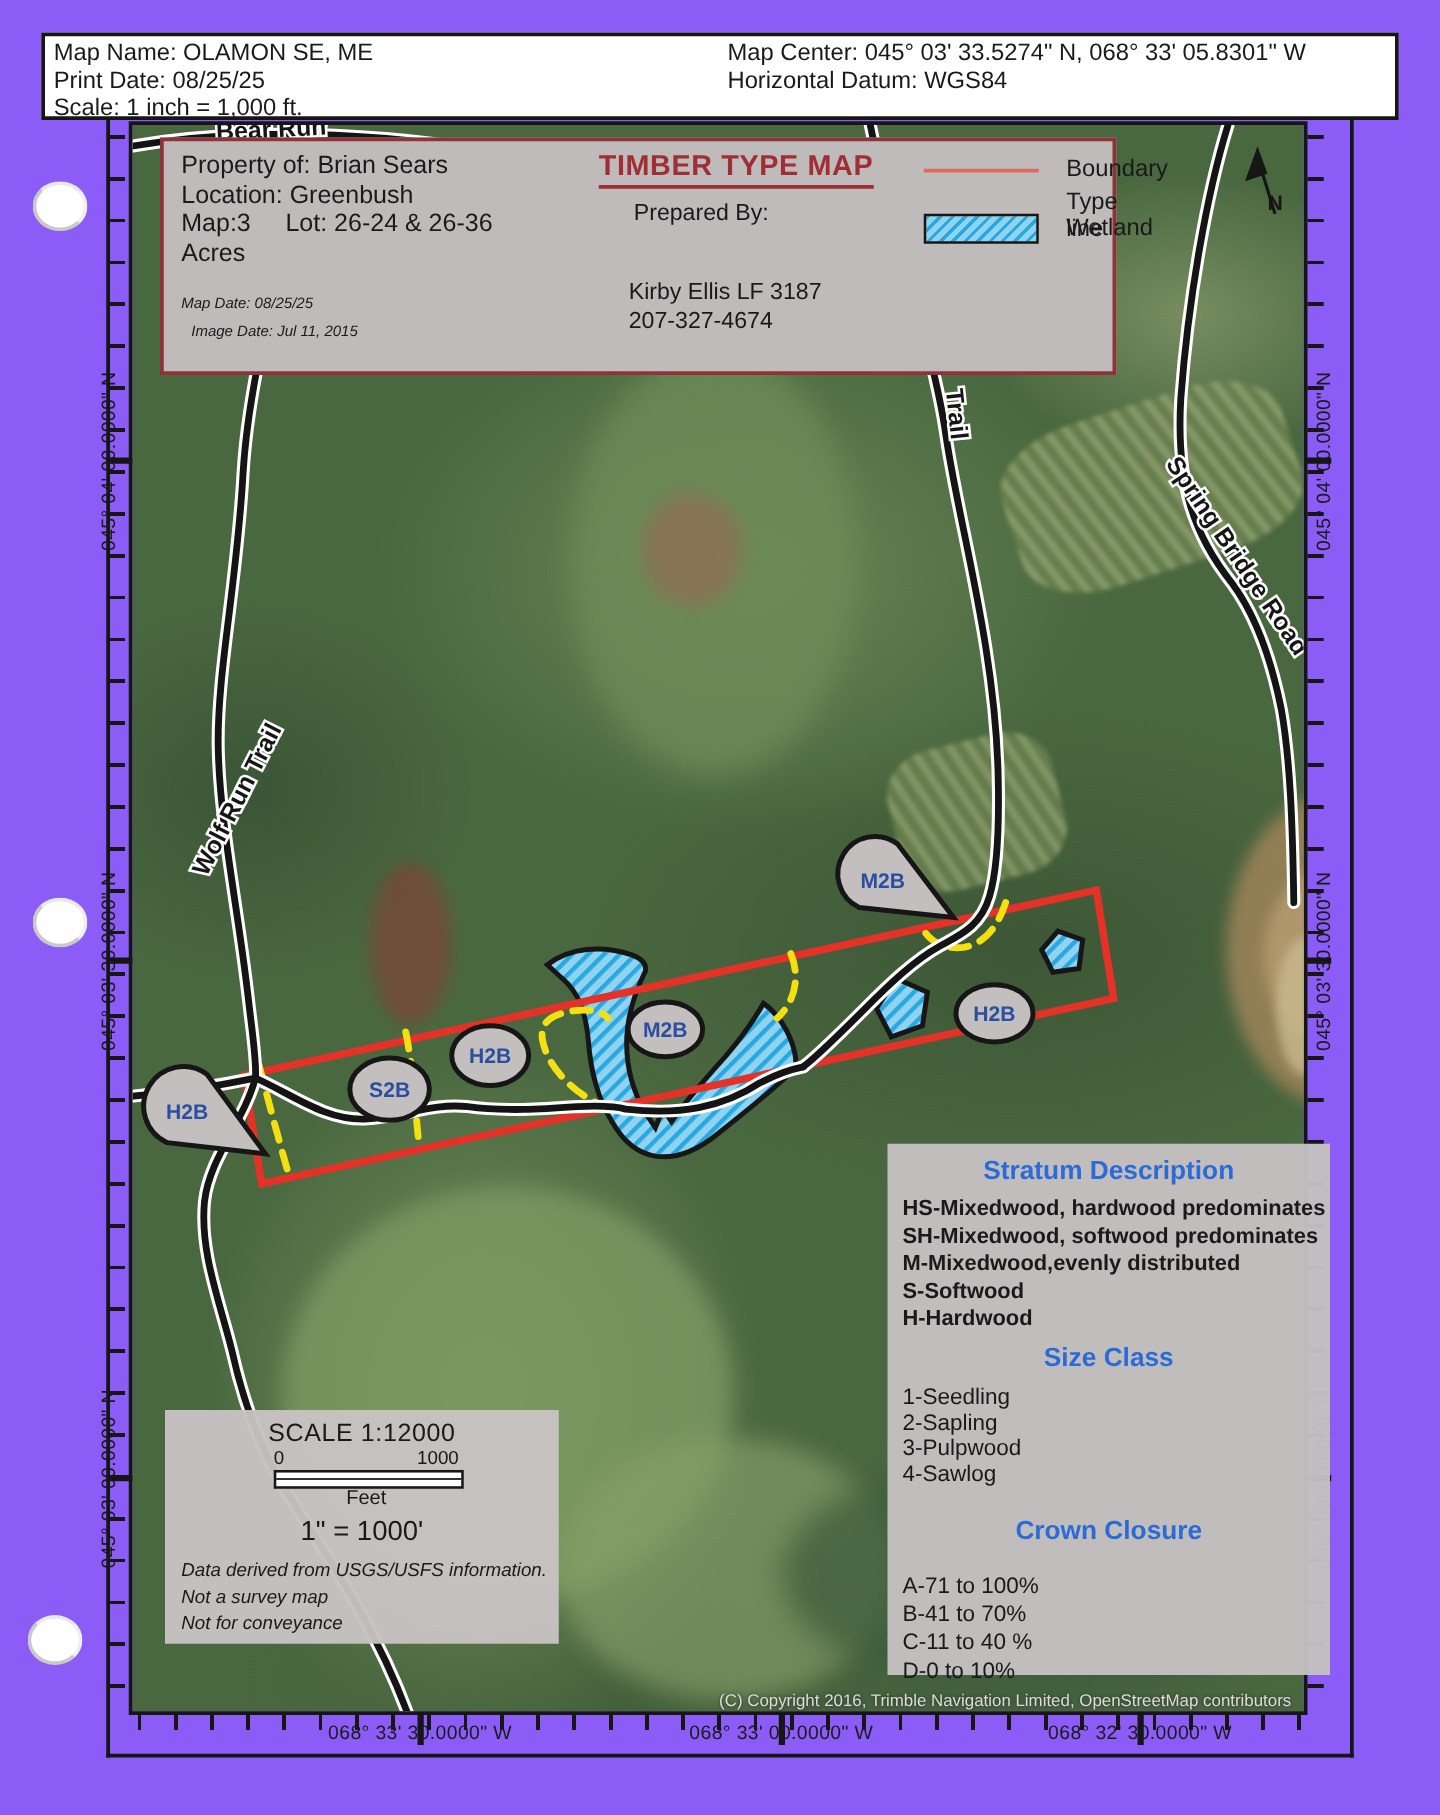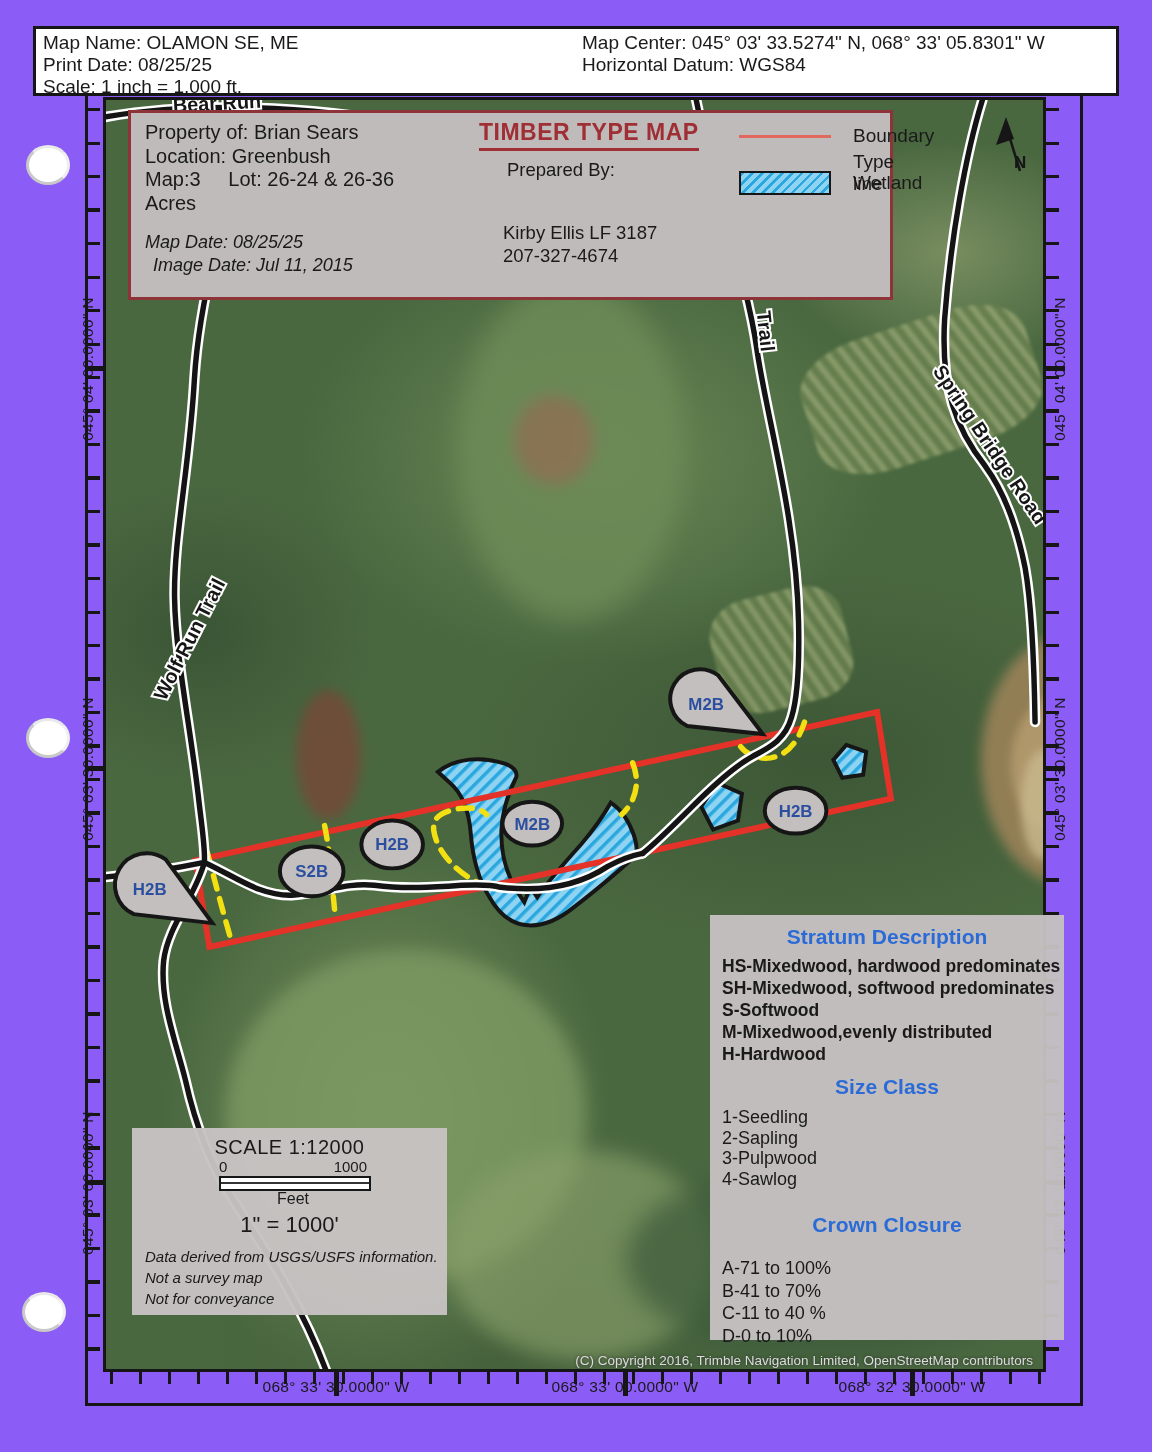--- a/index.html
+++ b/index.html
@@ -40,21 +40,21 @@
       radial-gradient(ellipse 240px 160px at 90% 12%,rgba(128,148,102,.85),transparent 70%),
       radial-gradient(ellipse 500px 200px at 45% 98%,rgba(66,94,58,.8),transparent 70%);}
   .blob{position:absolute;border-radius:50%;}
   .stripes{background:repeating-linear-gradient(70deg,#8d9e6c 0 6px,#69804f 6px 13px);}
   .map-svg{position:absolute;inset:0;width:100%;height:100%;}
   .copyright{position:absolute;font-size:13.5px;color:#dcdcdc;text-shadow:0 0 3px rgba(40,40,40,.9);white-space:nowrap;}
 
   
   .title-box{left:128px;top:110px;width:765px;height:190px;background:#bfbbbb;border:3px solid #8e3439;box-sizing:border-box;}
   .title-box .info{position:absolute;left:14px;top:8px;font-size:20px;line-height:23.5px;white-space:pre;}
-  .title-box .dates{position:absolute;left:14px;top:118px;font-size:18px;font-style:italic;line-height:23px;}
+  .title-box .dates{position:absolute;left:14px;top:118px;font-size:12px;font-style:italic;line-height:23px;}
   .title-box .dates .indent{padding-left:8px;}
   .map-title{position:absolute;left:348px;top:6px;font-size:23px;font-weight:bold;color:#a02f35;
              border-bottom:3px solid #a02f35;padding-bottom:2px;letter-spacing:.5px;}
   .prepared{position:absolute;left:376px;top:46px;font-size:18.5px;}
   .preparer{position:absolute;left:372px;top:108px;font-size:18.5px;line-height:23px;}
   .legend-row{position:absolute;display:flex;align-items:center;}
   .leg-swatch{width:92px;margin-right:22px;flex:none;}
   .leg-line-red{height:3px;background:#e0685c;}
   .leg-line-yellow{height:3px;background:repeating-linear-gradient(90deg,#f2e013 0 7px,transparent 7px 12px);}
   .leg-wetland{height:24px;border:2px solid #161616;box-sizing:border-box;
@@ -258,22 +258,22 @@
       <path d="M19,2 L9,30 L27,24 Z" fill="#161616"></path>
       <text x="27" y="53" font-size="17" font-weight="bold" fill="#161616">N</text>
     </svg>
   </div>
 
   <div class="abs stratum-box">
     <div class="blue-head" style="margin-top:10px;">Stratum Description</div>
     <div class="lines">
       <div>HS-Mixedwood, hardwood predominates</div>
       <div>SH-Mixedwood, softwood predominates</div>
+      <div>M-Mixedwood,evenly distributed</div>
       <div>S-Softwood</div>
-      <div>M-Mixedwood,evenly distributed</div>
       <div>H-Hardwood</div>
     </div>
     <div class="blue-head" style="margin-top:10px;">Size Class</div>
     <div class="lines2">
       <div>1-Seedling</div>
       <div>2-Sapling</div>
       <div>3-Pulpwood</div>
       <div>4-Sawlog</div>
     </div>
     <div class="blue-head" style="margin-top:24px;">Crown Closure</div>

